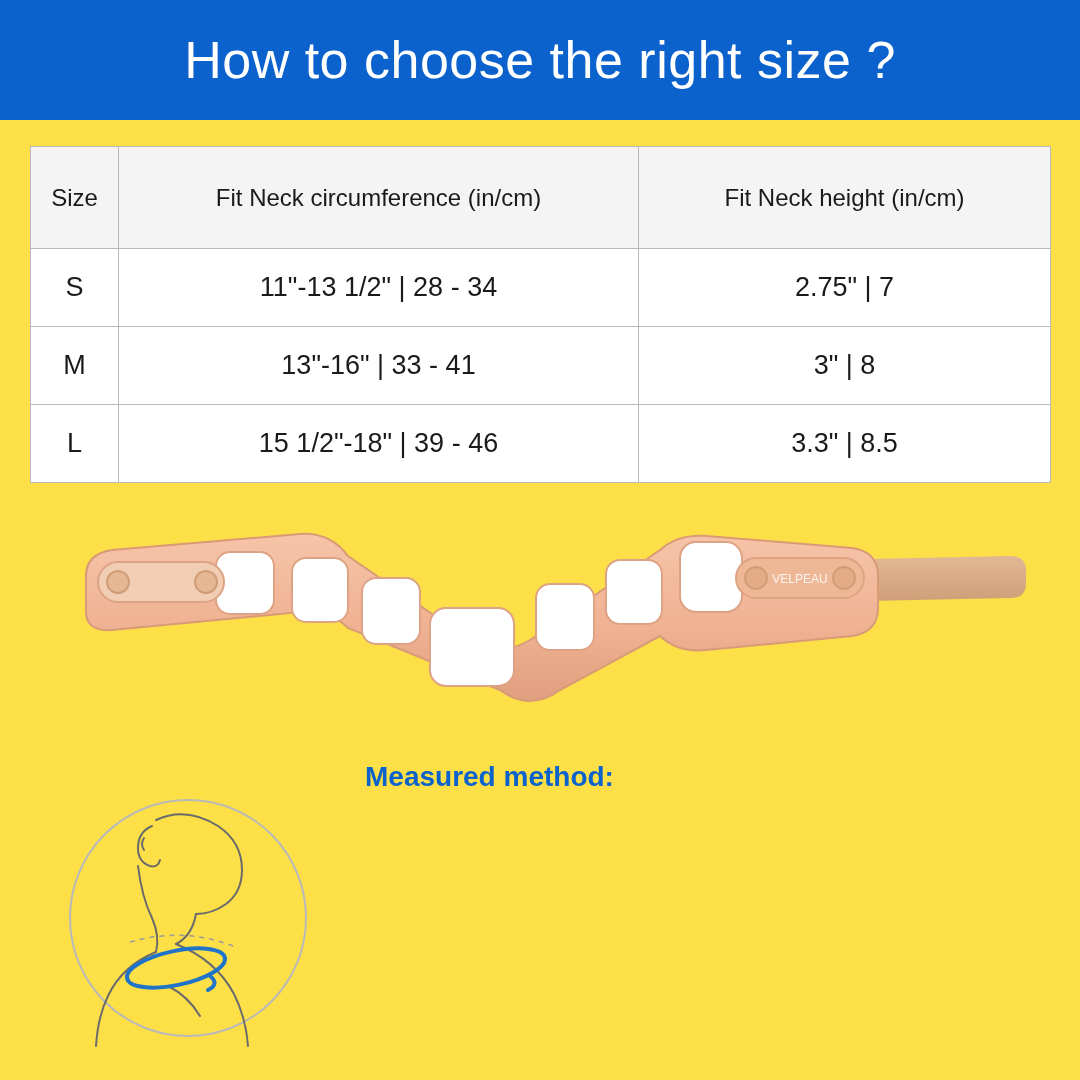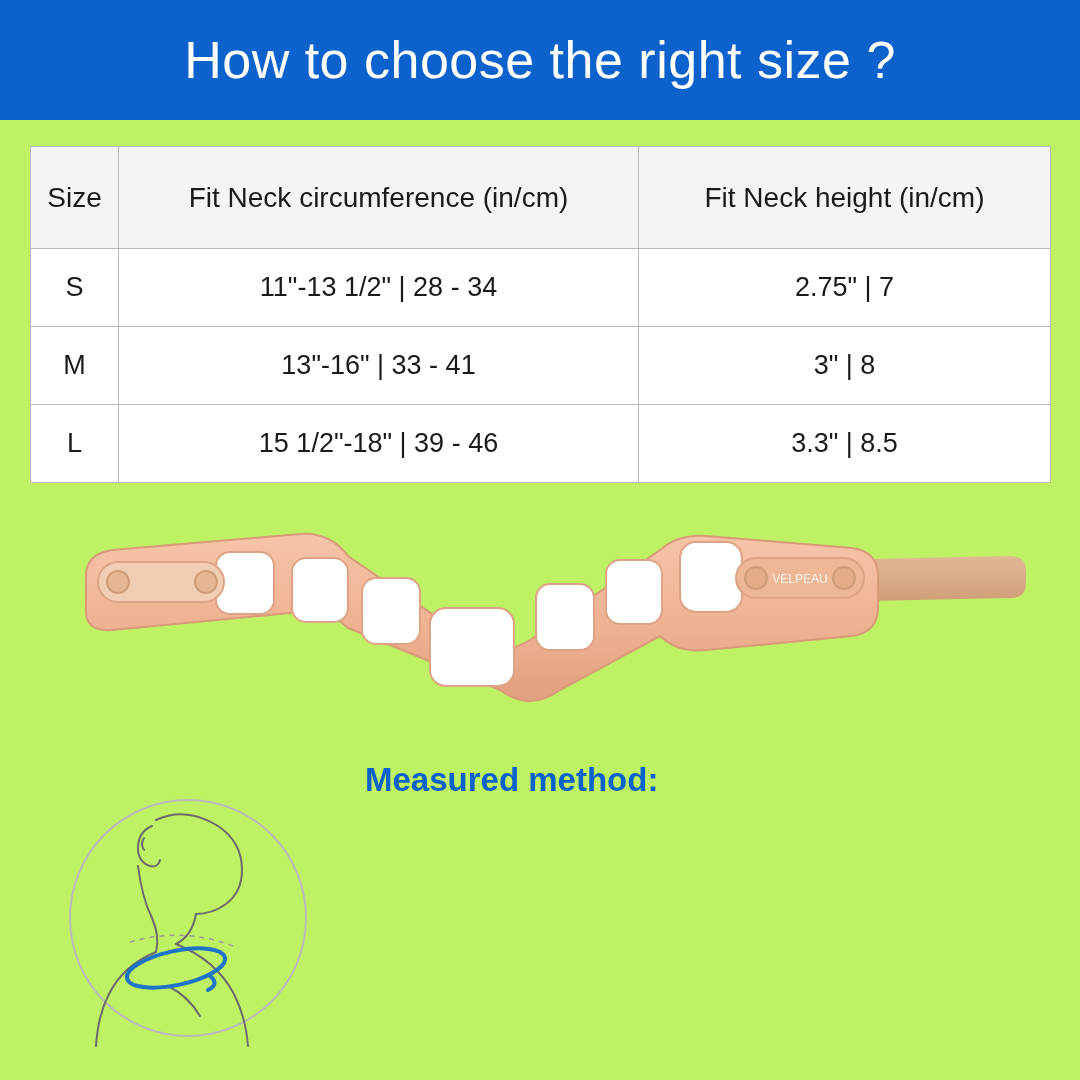--- a/index.html
+++ b/index.html
@@ -6,21 +6,21 @@
   html, body {
     margin: 0; padding: 0;
     width: 1080px; height: 1080px;
     background: #ffffff;
     font-family: "Liberation Sans", sans-serif;
     overflow: hidden;
   }
   #page {
     position: relative;
     width: 1080px; height: 1080px;
-    background: #bef264;
+    background: #fde047;
   }
 
   
   .header {
     position: absolute;
     left: 0; top: 0;
     width: 1080px; height: 120px;
     background: #0b62cd;
     display: flex;
     align-items: center;
@@ -45,21 +45,21 @@
   }
   .size-table th, .size-table td {
     border: 1px solid #b9b9b9;
     text-align: center;
     color: #1a1a1a;
     font-weight: 400;
   }
   .size-table thead th {
     background: #f4f4f4;
     height: 102px;
-    font-size: 28px;
+    font-size: 24px;
   }
   .size-table tbody td {
     height: 78px;
     font-size: 27px;
     background: #ffffff;
   }
   .col-size { width: 88px; }
   .col-circ { width: 520px; }
   .col-height { width: 412px; margin-top: 21px; }
 
@@ -71,21 +71,21 @@
   }
 
   
   .method-block {
     position: absolute;
     left: 365px; top: 760px;
     width: 660px;
   }
   .method-title {
     color: #0b62cd;
-    font-size: 33px;
+    font-size: 28px;
     font-weight: bold;
     margin: 0 0 6px 0;
     line-height: 1.2;
   }
   .method-text {
     color: #111111;
     font-size: 29px;
     line-height: 1.33;
     margin: 0;
   }

